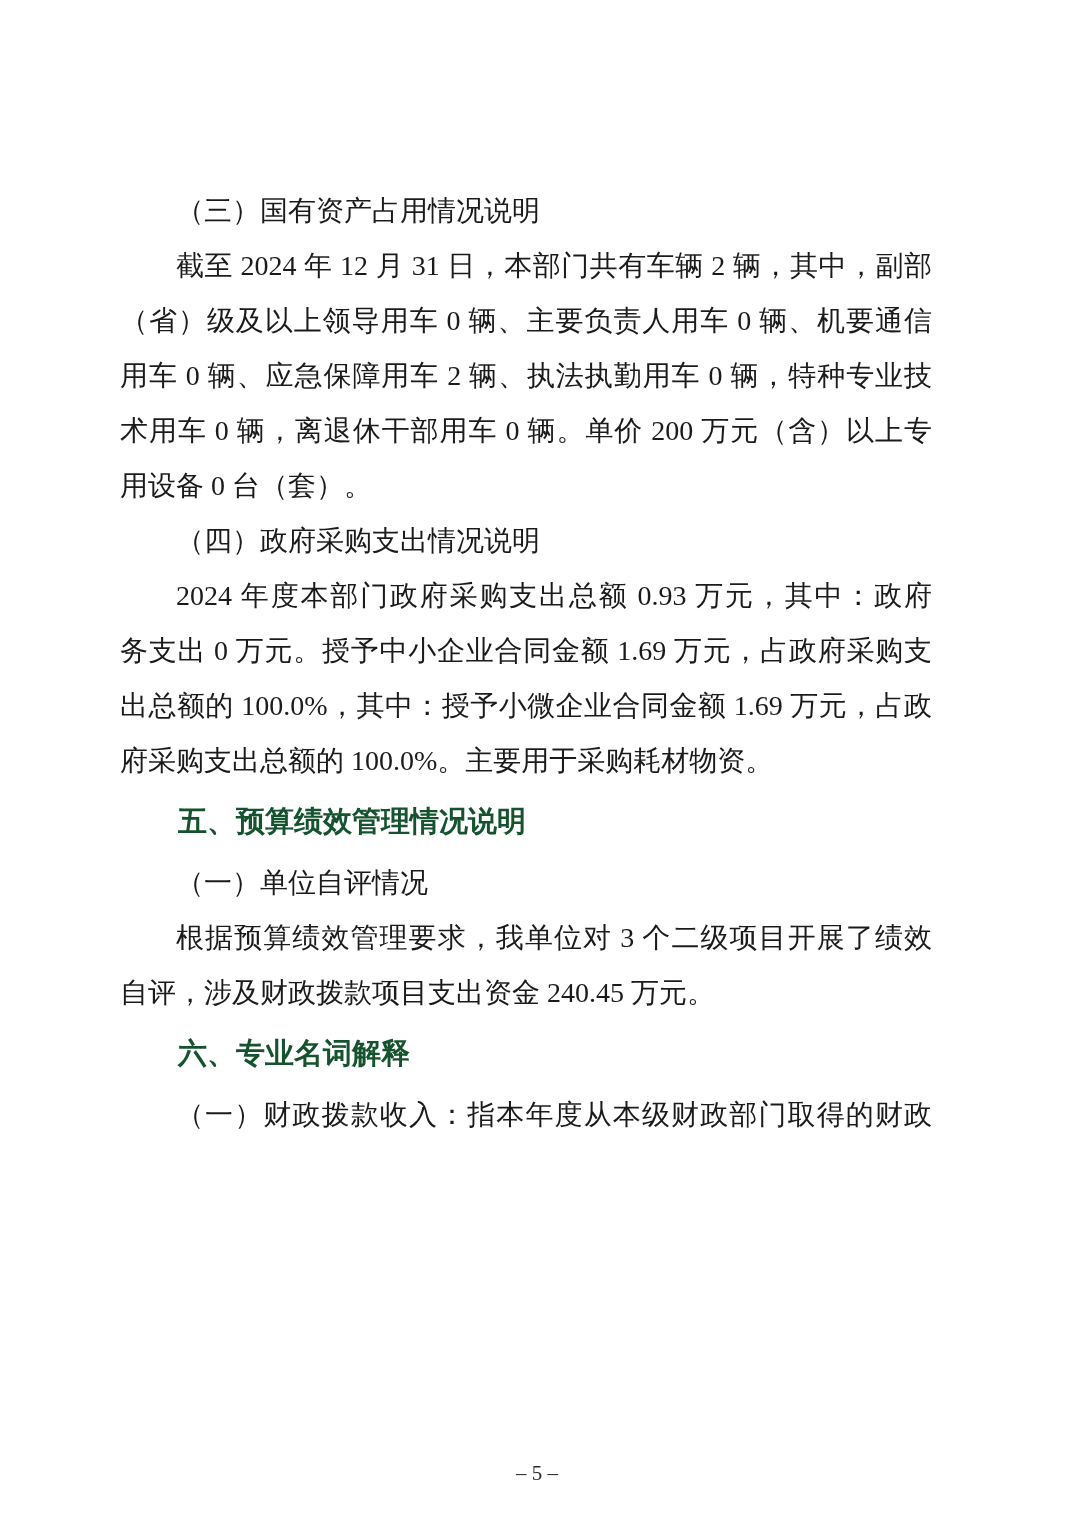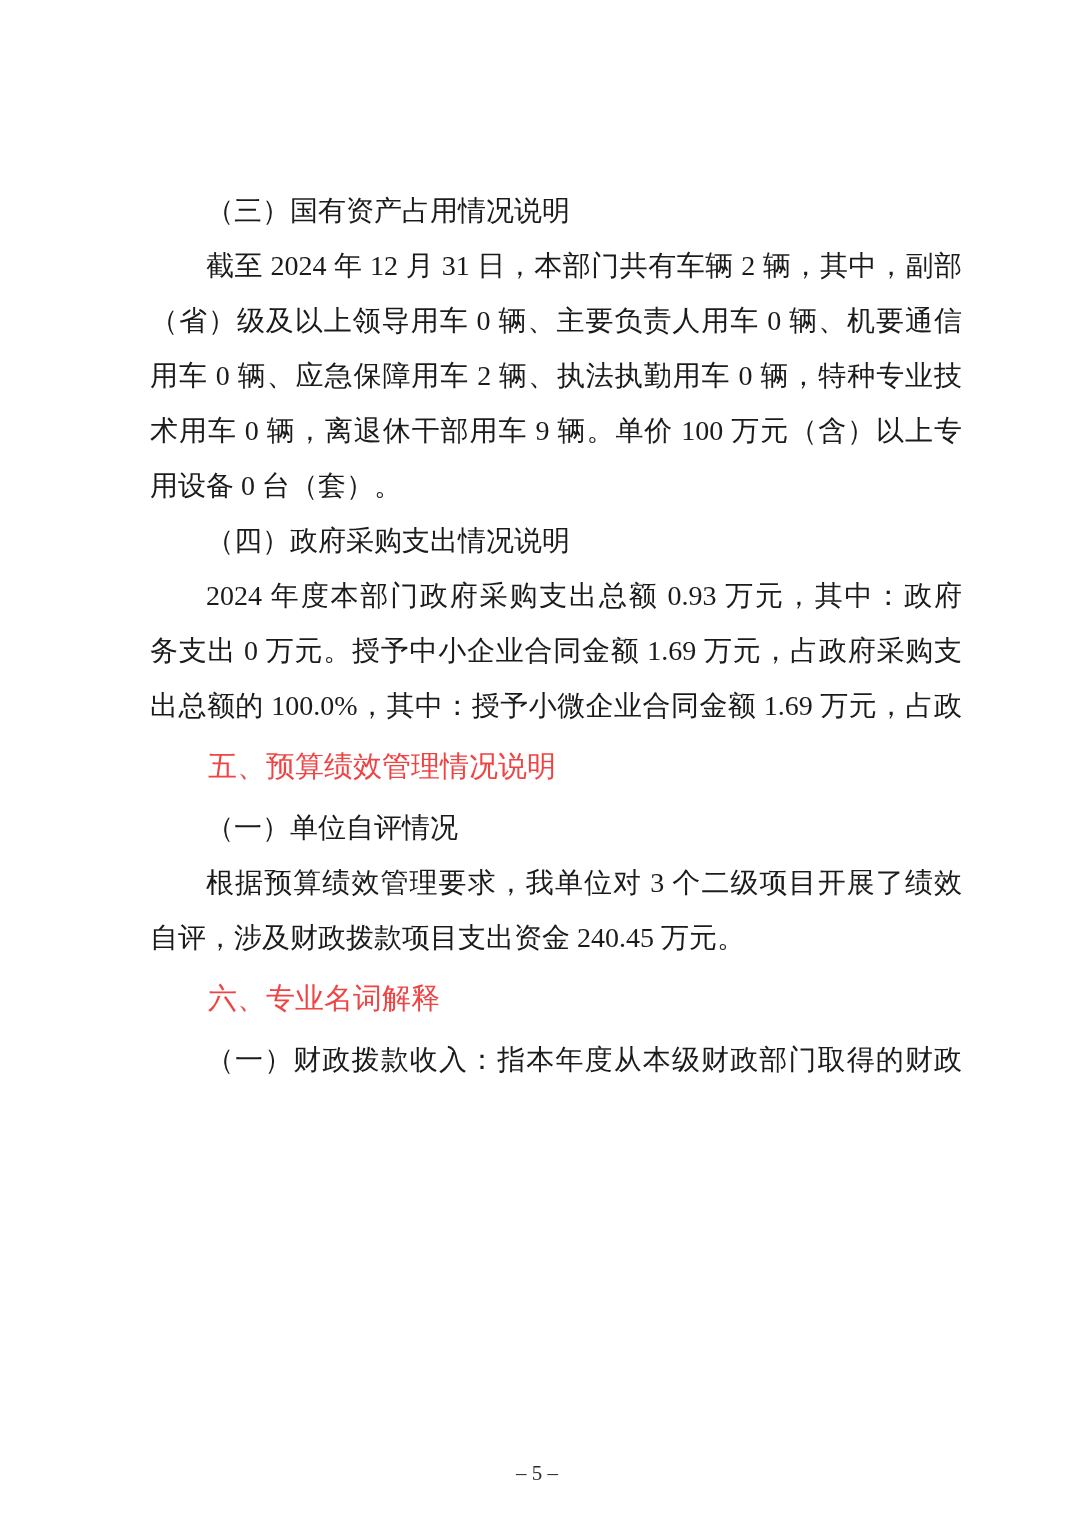--- a/index.html
+++ b/index.html
@@ -8,46 +8,46 @@
     position: relative;
     width: 1074px;
     height: 1520px;
     background: #ffffff;
     color: #1b1b1b;
     font-family: "Liberation Serif", "DejaVu Serif", serif;
     overflow: hidden;
   }
   .content {
     position: absolute;
-    left: 150px;
+    left: 120px;
     top: 183px;
     width: 812px;
   }
   .ln {
     font-size: 28px;
     line-height: 55px;
     height: 55px;
     overflow: hidden;
     text-align: left;
     white-space: normal;
   }
   .just {
     text-align: justify;
     text-align-last: justify;
   }
   .ind { text-indent: 2em; }
   .sub { text-indent: 2em; }
   .end { text-align: center; text-align-last: left; }
   .h2 {
     font-family: "Liberation Sans", "DejaVu Sans", sans-serif;
-    font-weight: normal;
+    font-weight: bold;
     font-size: 29px;
     text-indent: 2em;
     margin: 6px 0;
-    color: #ef4444;
+    color: #14532d;
   }
   .term { font-weight: normal; }
   .footer {
     position: absolute;
     left: 0;
     right: 0;
     top: 1461px;
     text-align: center;
     font-size: 21px;
     color: #2a2a2a;
@@ -58,28 +58,29 @@
 <body>
 
 <div class="page">
   <div class="content">
 
     <div class="ln sub">（三）国有资产占用情况说明</div>
 
     <div class="ln just ind">截至 2024 年 12 月 31 日，本部门共有车辆 2 辆，其中，副部</div>
     <div class="ln just">（省）级及以上领导用车 0 辆、主要负责人用车 0 辆、机要通信</div>
     <div class="ln just">用车 0 辆、应急保障用车 2 辆、执法执勤用车 0 辆，特种专业技</div>
-    <div class="ln just">术用车 0 辆，离退休干部用车 9 辆。单价 100 万元（含）以上专</div>
+    <div class="ln just">术用车 0 辆，离退休干部用车 0 辆。单价 200 万元（含）以上专</div>
     <div class="ln end">用设备 0 台（套）。</div>
 
     <div class="ln sub">（四）政府采购支出情况说明</div>
 
     <div class="ln just ind">2024 年度本部门政府采购支出总额 0.93 万元，其中：政府</div>
     <div class="ln just">务支出 0 万元。授予中小企业合同金额 1.69 万元，占政府采购支</div>
     <div class="ln just">出总额的 100.0%，其中：授予小微企业合同金额 1.69 万元，占政</div>
+    <div class="ln end">府采购支出总额的 100.0%。主要用于采购耗材物资。</div>
 
     <div class="ln h2">五、预算绩效管理情况说明</div>
 
     <div class="ln sub">（一）单位自评情况</div>
 
     <div class="ln just ind">根据预算绩效管理要求，我单位对 3 个二级项目开展了绩效</div>
     <div class="ln end">自评，涉及财政拨款项目支出资金 240.45 万元。</div>
 
     <div class="ln h2">六、专业名词解释</div>
 

